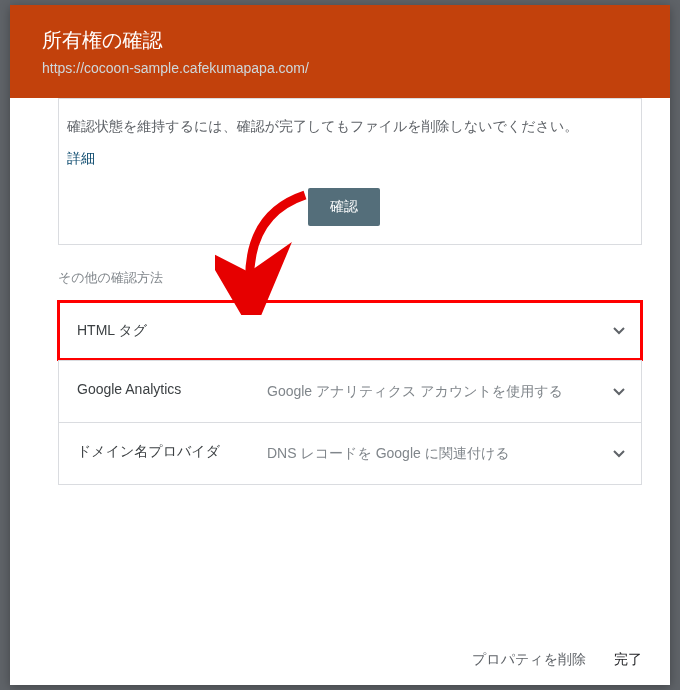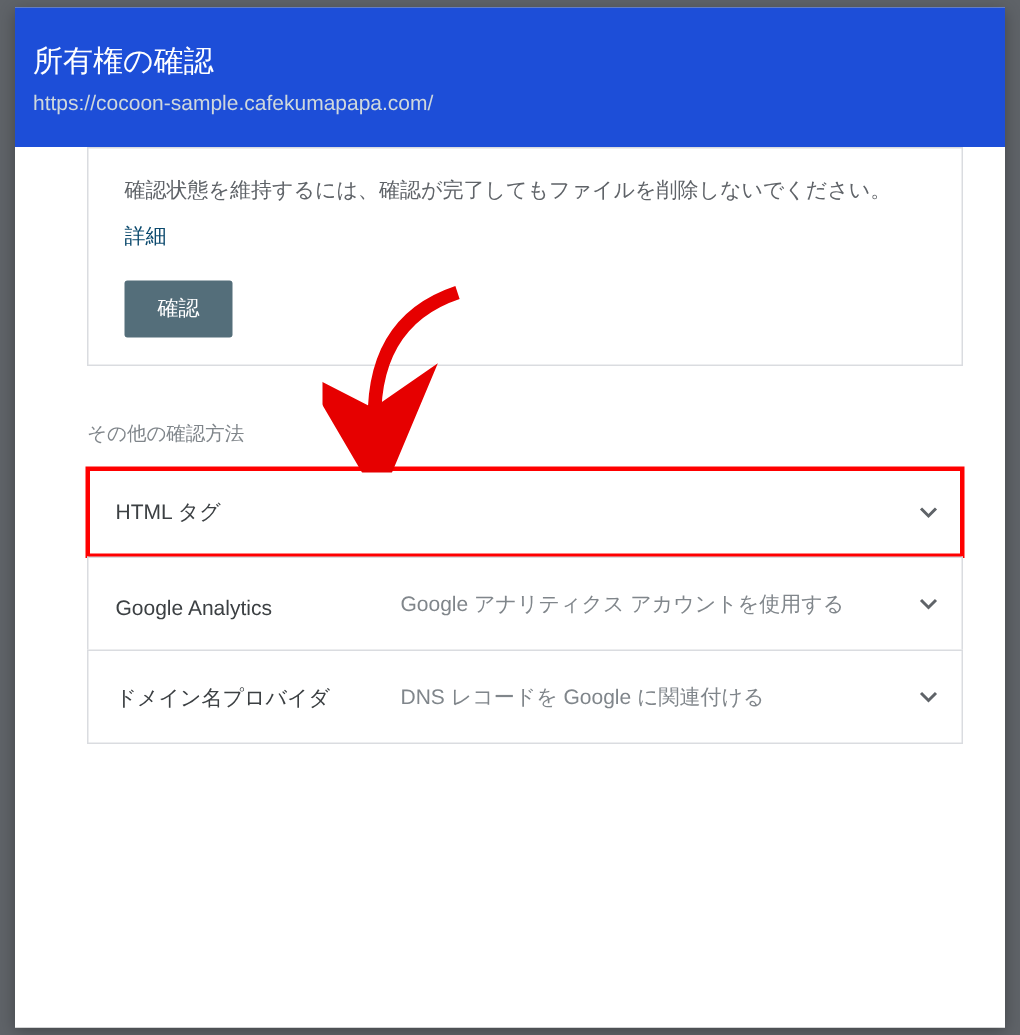--- a/index.html
+++ b/index.html
@@ -16,22 +16,22 @@
       top: 5px;
       left: 10px;
       right: 10px;
       bottom: 5px;
       background: #fff;
       box-shadow: 0 2px 10px rgba(0,0,0,0.3);
       display: flex;
       flex-direction: column;
     }
     .header {
-      background: #1d4ed8;
-      padding: 22px 12px;
+      background: #c2410c;
+      padding: 22px 32px;
       color: #fff;
     }
     .header-title {
       font-size: 20px;
       font-weight: 400;
       margin-bottom: 6px;
     }
     .header-subtitle {
       font-size: 14px;
       color: #cfd8dc;
@@ -40,38 +40,38 @@
       flex: 1;
       padding: 0 28px 0 48px;
       overflow-y: scroll;
       background: #fff;
     }
     .content::-webkit-scrollbar { width: 16px; }
     .content::-webkit-scrollbar-track { background: #f1f1f1; }
     .content::-webkit-scrollbar-thumb { background: #c1c1c1; }
     .info-box {
       border: 1px solid #dadce0;
-      padding: 16px 20px 18px 24px;
-      margin-bottom: 36px;
+      padding: 16px 20px 18px 8px;
+      margin-bottom: 24px;
     }
     .info-text {
       color: #5f6368;
       font-size: 14px;
       line-height: 1.6;
       margin-bottom: 12px;
     }
     .info-link {
       color: #0c4a6e;
       font-size: 14px;
       text-decoration: none;
       display: inline-block;
     }
     .confirm-row {
       display: flex;
-      justify-content: flex-start;
+      justify-content: center;
       margin-top: 20px;
     }
     .confirm-btn {
       background: #546e7a;
       color: #fff;
       border: none;
       padding: 10px 22px;
       font-size: 14px;
       cursor: pointer;
       border-radius: 2px;
@@ -79,21 +79,21 @@
     .section-label {
       color: #80868b;
       font-size: 13px;
       margin-bottom: 14px;
     }
     .method {
       border: 1px solid #dadce0;
       border-bottom: none;
       padding: 20px 18px;
       display: flex;
-      align-items: flex-end;
+      align-items: flex-start;
       cursor: pointer;
       position: relative;
     }
     .method:last-of-type { border-bottom: 1px solid #dadce0; }
     .method-name {
       width: 190px;
       font-size: 14px;
       color: #3c4043;
       font-weight: 500;
       flex-shrink: 0;
@@ -189,20 +189,24 @@
       <div class="method-name">ドメイン名プロバイダ</div>
       <div class="method-desc">DNS レコードを Google に関連付ける</div>
       <span class="chevron">
         <svg width="12" height="8" viewBox="0 0 12 8">
             <path d="M1 1 L6 6 L11 1" stroke="#5f6368" stroke-width="2" fill="none"></path>
           </svg>
       </span>
     </div>
   </div>
 
+  <div class="footer">
+    <span class="footer-link">プロパティを削除</span>
+    <span class="footer-done">完了</span>
+  </div>
 </div>
 
 <svg class="arrow-svg" width="120" height="130" viewBox="0 0 120 130">
   <defs>
     <marker id="arrowhead" markerWidth="10" markerHeight="10" refX="5" refY="5" orient="auto">
       <path d="M0,0 L10,5 L0,10 L3,5 Z" fill="#e60000"></path>
     </marker>
   </defs>
   <path d="M 90 10 Q 30 30 35 105" stroke="#e60000" stroke-width="9" fill="none" marker-end="url(#arrowhead)"></path>
 </svg>

